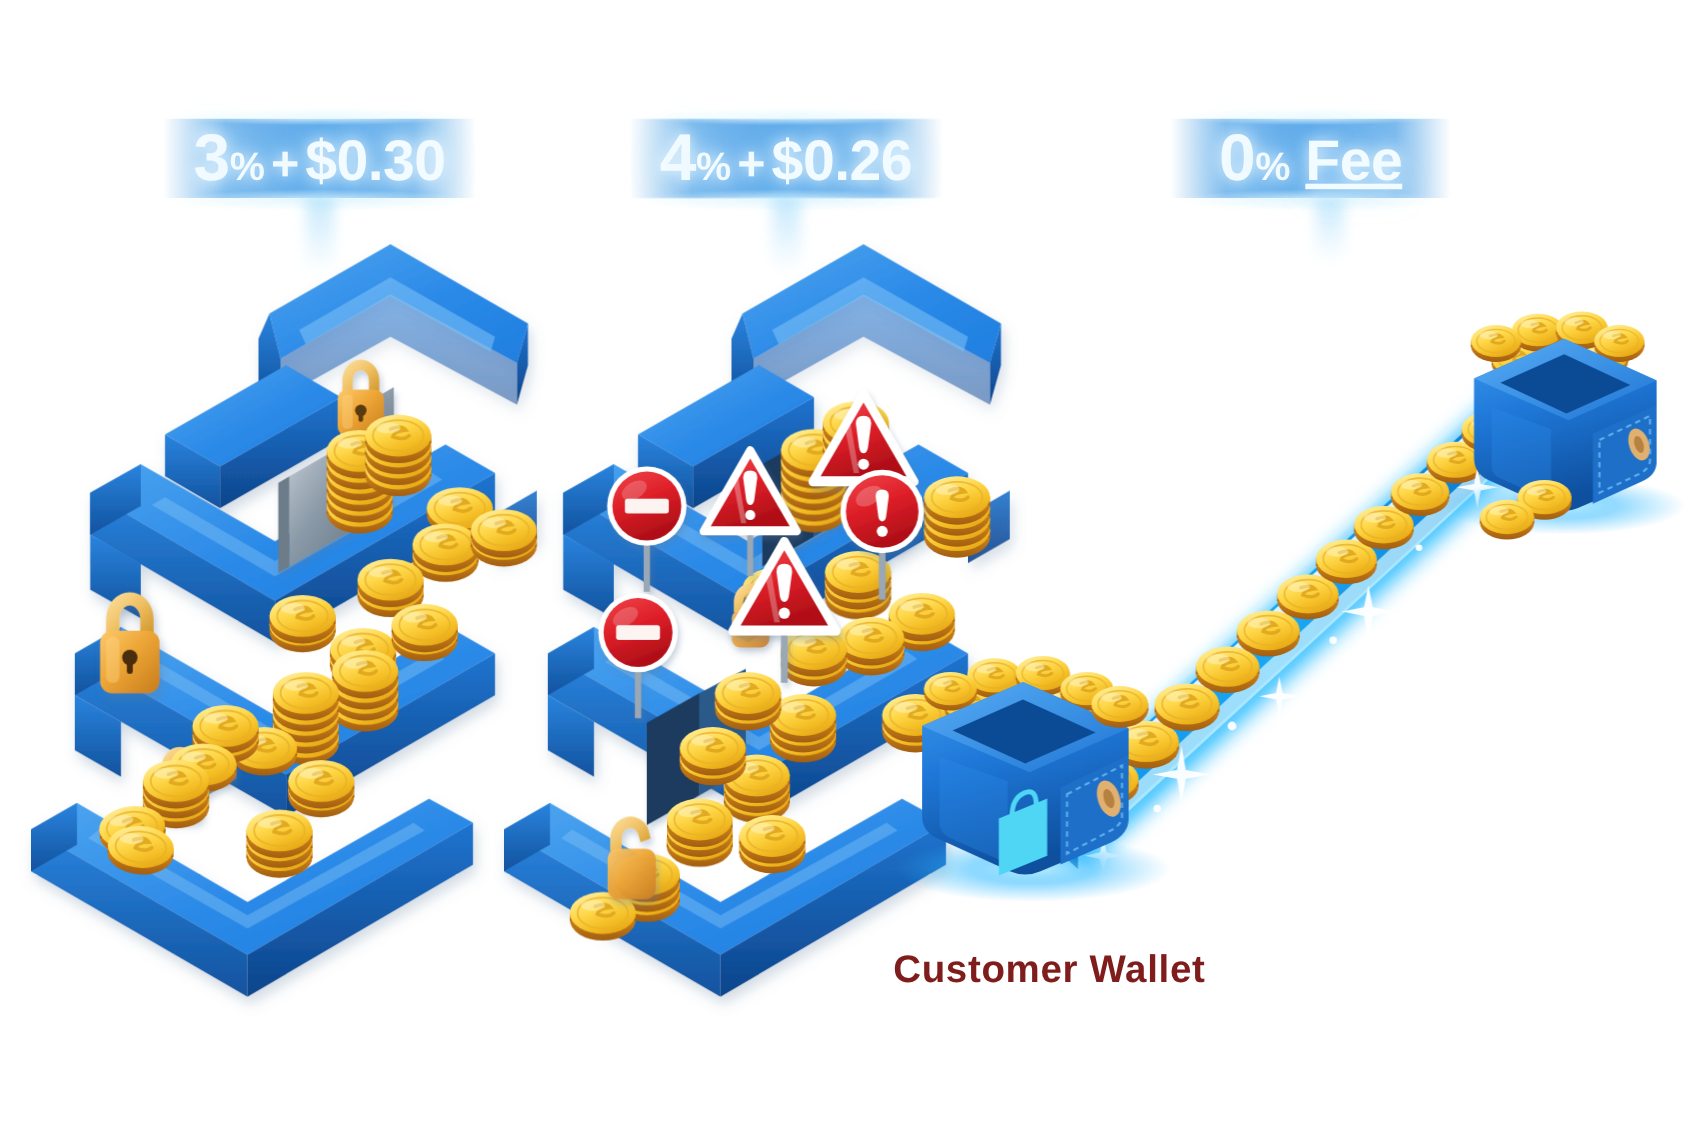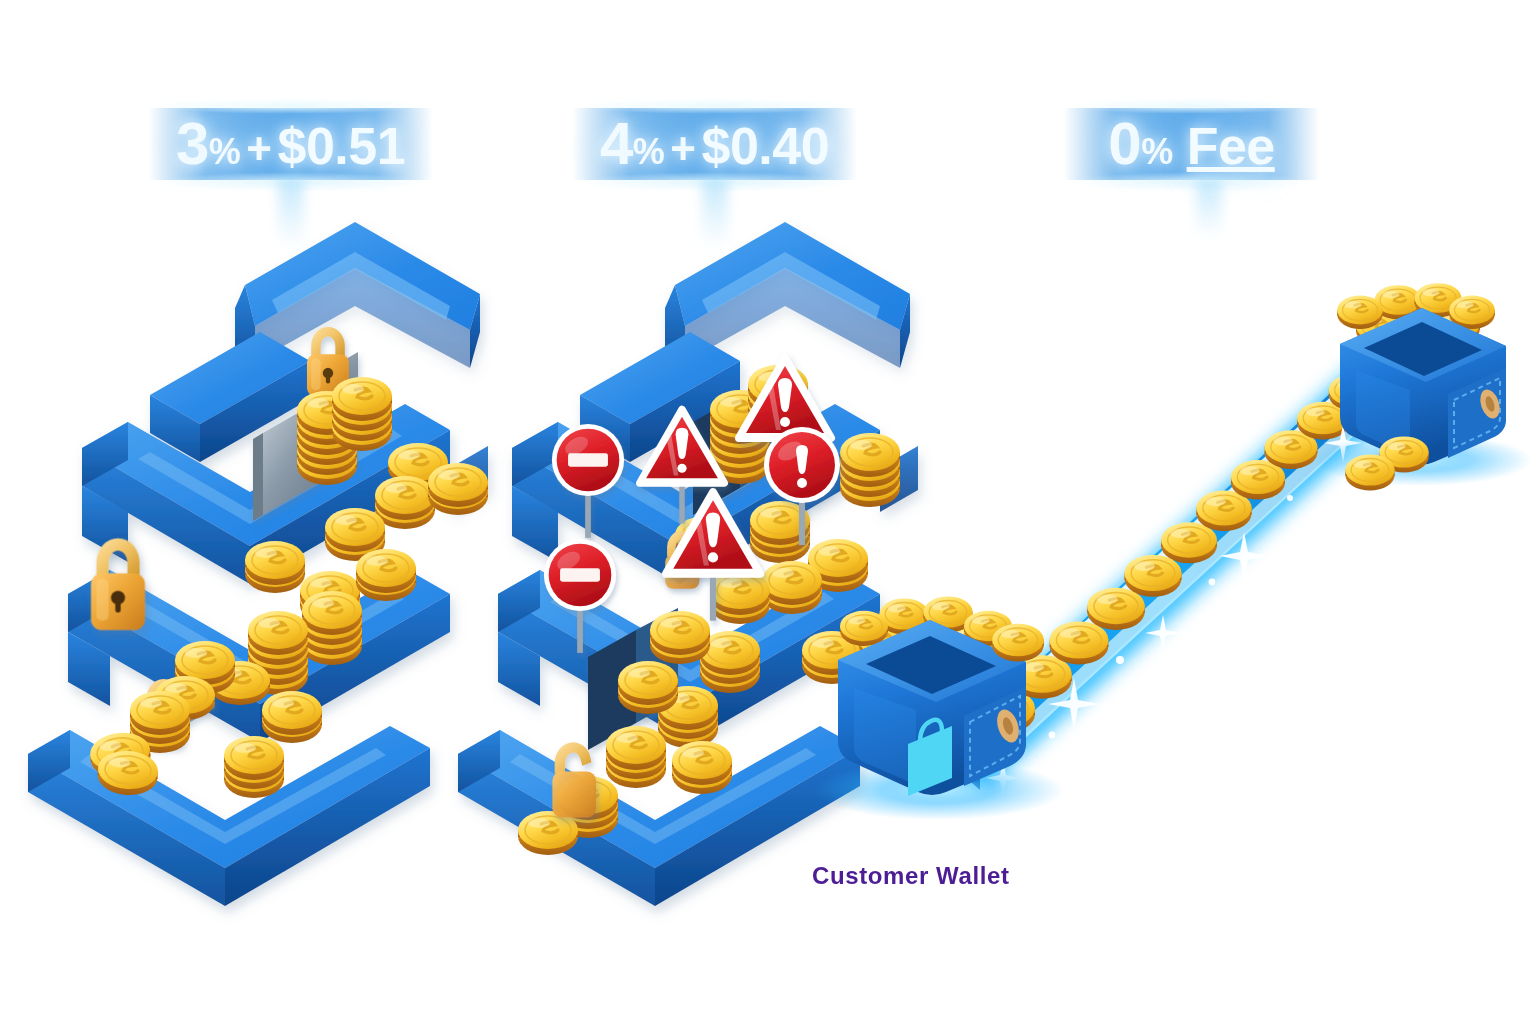--- a/index.html
+++ b/index.html
@@ -55,23 +55,23 @@
   
   .shaft{
     position:absolute;width:26px;
     background:linear-gradient(180deg, rgba(150,215,250,.55), rgba(150,215,250,0));
     filter:blur(6px);pointer-events:none;
   }
 
   
   .caption{
     position:absolute;
-    color:#4c1d95;
+    color:#7f1d1d;
     font-weight:700;
-    font-size:24px;
+    font-size:35px;
     letter-spacing:.6px;
     white-space:nowrap;
     text-shadow:0 0 10px rgba(255,255,255,.9);
   }
 
   svg{display:block;overflow:visible;}
   .hit{position:absolute;}
 </style>
 </head>
 <body>
@@ -671,32 +671,32 @@
       </g>
     </svg>
   </div>
 
   <div class="fee-label" id="lbl1" style="left:148px;top:108px;width:285px;height:72px;">
     <span class="glowbar"></span>
     <span class="txt">
       <span class="big">3</span>
       <span class="sm">%</span>
       <span class="plus">+</span>
-      <span class="mid">$0.51</span>
+      <span class="mid">$0.30</span>
     </span>
   </div>
   <div class="shaft" style="left:278px;top:178px;height:70px;"></div>
 
   <div class="fee-label" id="lbl2" style="left:572px;top:108px;width:285px;height:72px;">
     <span class="glowbar"></span>
     <span class="txt">
       <span class="big">4</span>
       <span class="sm">%</span>
       <span class="plus">+</span>
-      <span class="mid">$0.40</span>
+      <span class="mid">$0.26</span>
     </span>
   </div>
   <div class="shaft" style="left:702px;top:178px;height:70px;"></div>
 
   <div class="fee-label" id="lbl3" style="left:1064px;top:108px;width:255px;height:72px;">
     <span class="glowbar"></span>
     <span class="txt">
       <span class="big">0</span>
       <span class="sm">%</span>
       <span class="word">Fee</span>

